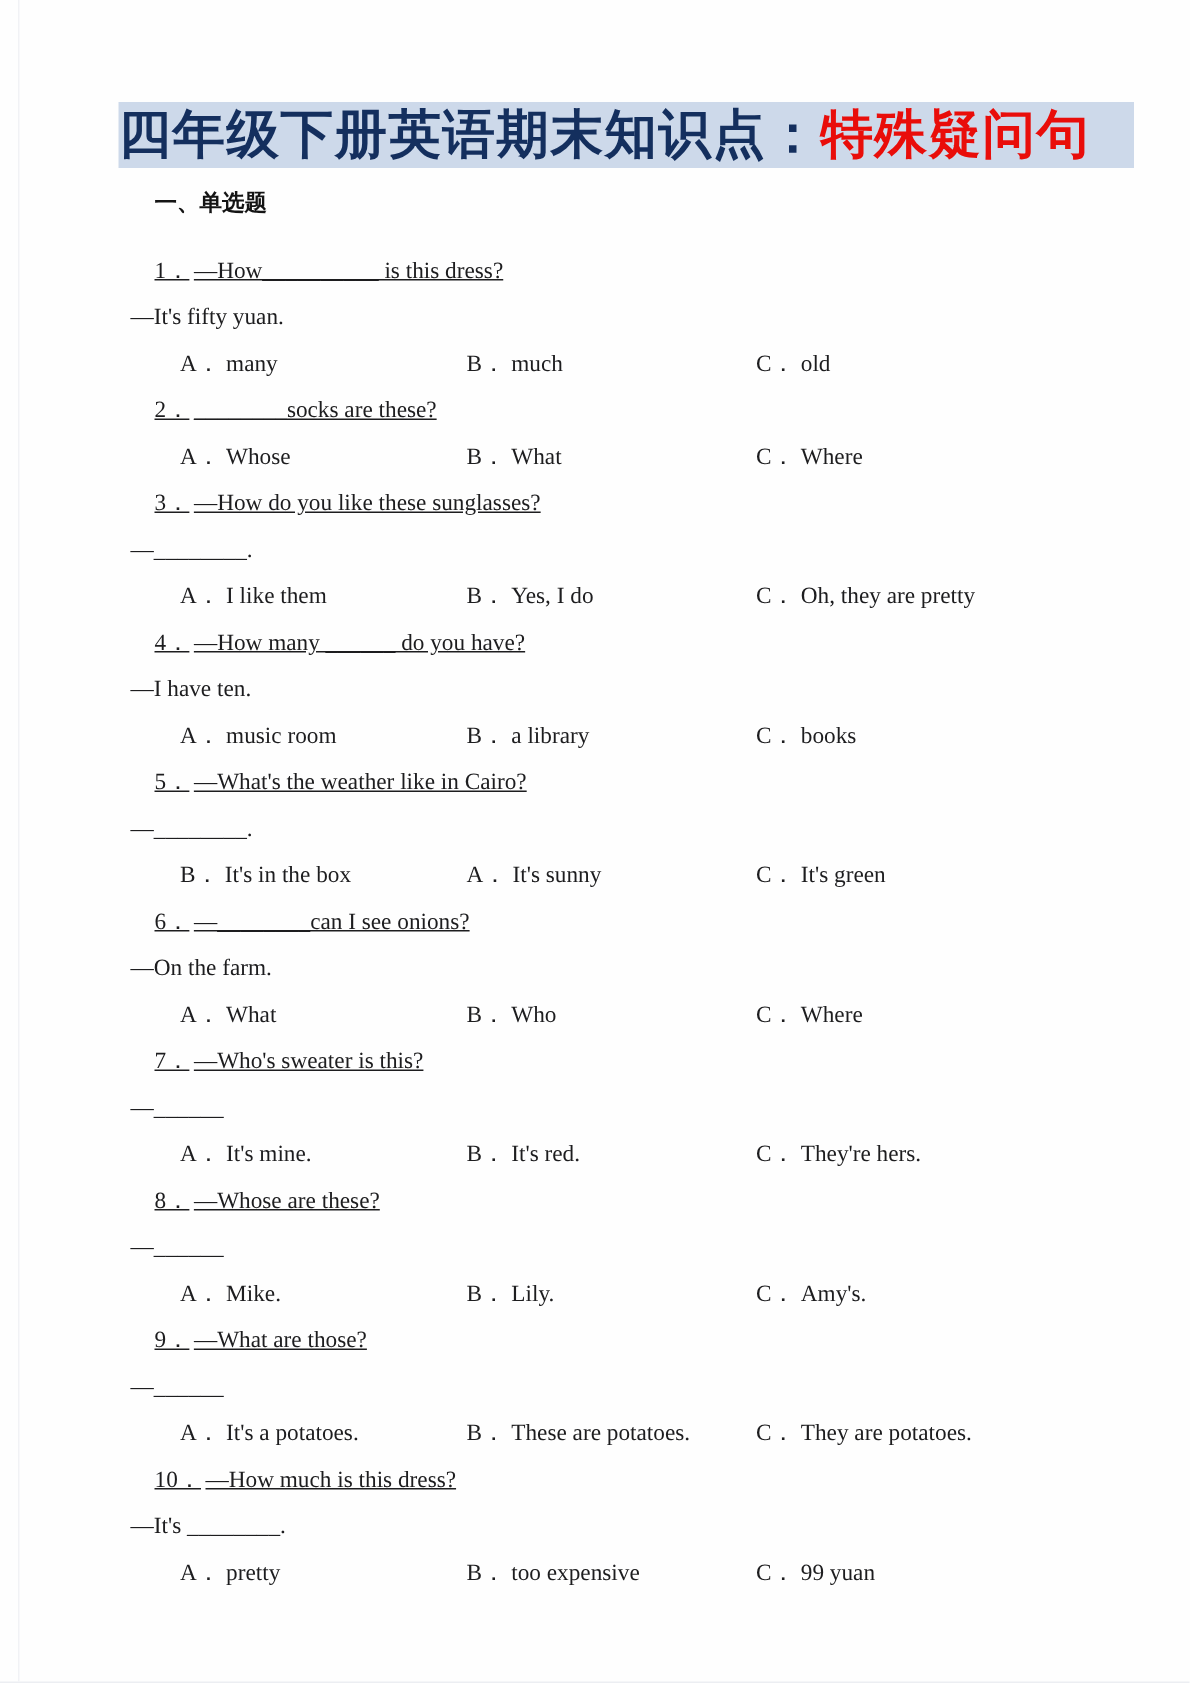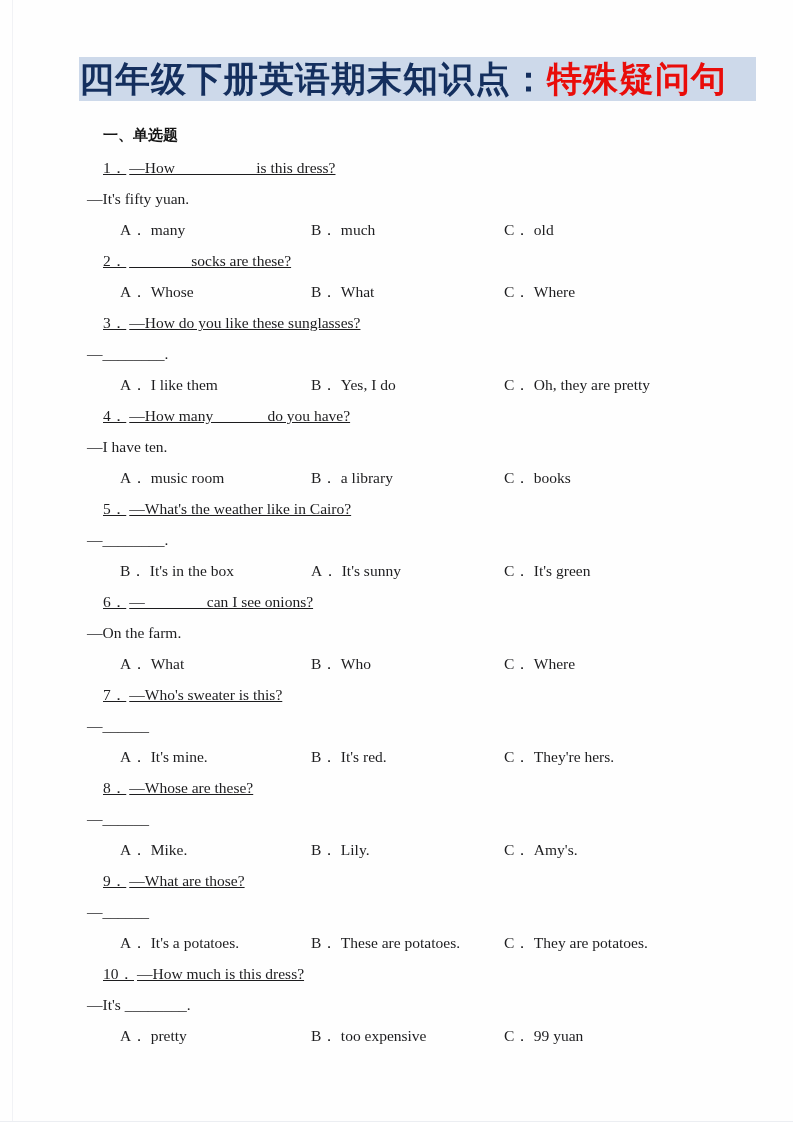--- a/index.html
+++ b/index.html
@@ -22,40 +22,40 @@
   .page::before {
     content: "";
     position: absolute;
     left: 12px; top: 0;
     width: 1px; height: 100%;
     background: #f1f2f5;
   }
   .title-banner {
     position: absolute;
     left: 79px;
-    top: 57px;
+    top: 68px;
     width: 677px;
     height: 44px;
     line-height: 44px;
     white-space: nowrap;
     font-family: "DejaVu Sans", "Liberation Sans", sans-serif;
     font-weight: bold;
     font-size: 35px;
     letter-spacing: 1px;
   }
   .content {
     position: absolute;
     left: 0;
     top: 102px;
     width: 793px;
   }
   .section-heading {
-    margin: 19px 0 0 103px;
+    margin: 19px 0 13px 103px;
     line-height: 31px;
-    font-family: Liberation Mono, monospace;
+    font-family: Liberation Serif, serif;
     font-weight: bold;
     font-size: 15px;
     color: #141414;
   }
   .line {
     line-height: 31px;
     font-size: 15.5px;
   }
   .q-prompt { margin-left: 103px; text-decoration: underline; }
   .q-num { margin-right: 3px; }

